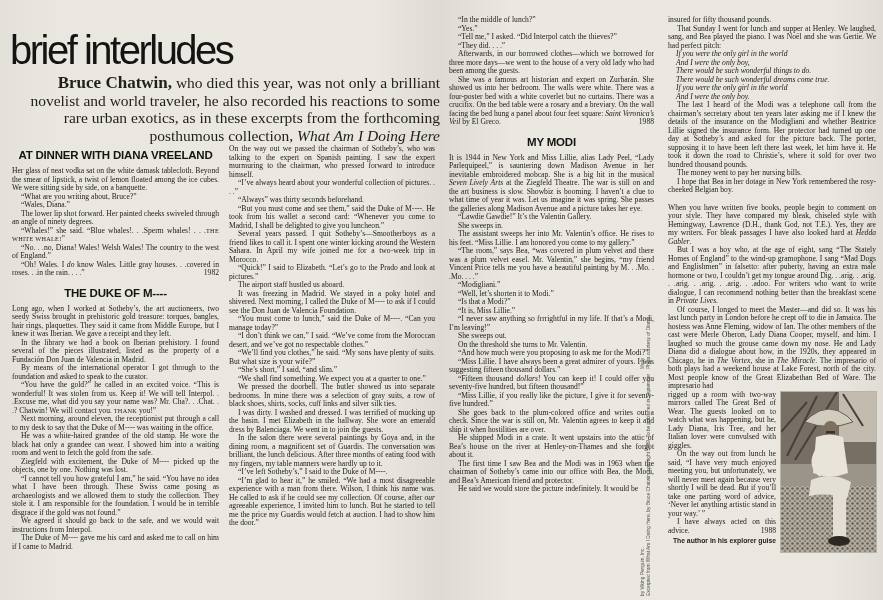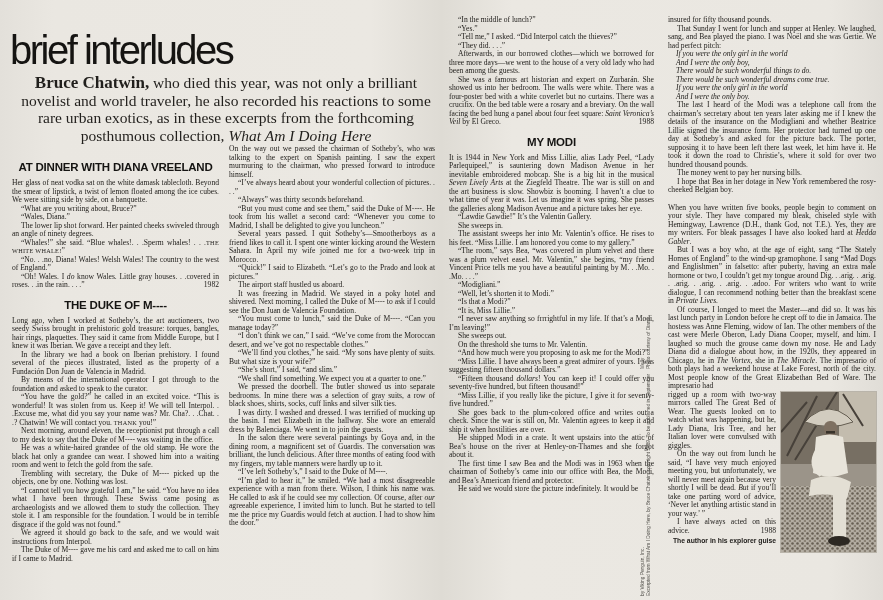--- a/index.html
+++ b/index.html
@@ -8,21 +8,21 @@
     background:linear-gradient(90deg,#e3e0da 0%,#eae7e1 6%,#ebe8e2 42%,#dedbd4 50%,#ebe8e2 58%,#eae7e1 94%,#e0ddd7 100%);
     font-family:"Liberation Serif",serif;color:#1c1b19;
   }
   .title{
     position:absolute;left:10px;top:2px;
     font-family:"Liberation Sans",sans-serif;font-weight:normal;
     font-size:40px;letter-spacing:-2.5px;color:#151412;line-height:1.05;
   }
   .intro{
     position:absolute;left:12px;top:74px;width:428px;margin:0;
-    font-size:15.5px;line-height:17.5px;text-align:center;color:#211f1c;
+    font-size:15.5px;line-height:17.5px;text-align:right;color:#211f1c;
   }
   .intro b{font-size:17px;}
   .intro i{font-style:italic;}
   .col{
     position:absolute;font-size:7.6px;line-height:8.5px;text-align:justify;
     color:#23211e;
   }
   .col1{left:12px;top:145px;width:207px;height:432px;}
   .col2{left:229px;top:145px;width:206px;height:448px;}
   .col3{left:449px;top:16px;width:205px;height:582px;}
@@ -30,21 +30,21 @@
   .col p{margin:0;}
   .col p.in{text-indent:9px;}
   .col p.verse{font-style:italic;text-align:left;padding-left:8px;}
   .col p.gap{margin-top:9px;}
   .col p.caption{font-family:"Liberation Sans",sans-serif;font-weight:bold;font-size:6.8px;text-align:right;margin-top:2px;padding-right:3px;}
   .sechead{
     font-family:"Liberation Sans",sans-serif;font-weight:bold;
     font-size:11.5px;letter-spacing:-0.2px;text-align:center;color:#151412;
     margin:9px 0 6px 0;line-height:12px;
   }
-  .sechead.first{margin-top:16px;}
+  .sechead.first{margin-top:4px;}
   .year{float:right;}
   .sc{font-size:0.82em;letter-spacing:0.3px;}
   .pagenum{
     position:absolute;left:13px;top:578px;font-weight:bold;font-size:10px;
     font-family:"Liberation Serif",serif;color:#1c1b19;margin-top:24px;
   }
   .credits{
     position:absolute;left:640px;top:316px;height:280px;
     writing-mode:vertical-lr;transform:rotate(180deg);
     font-family:"Liberation Sans",sans-serif;font-size:4.8px;line-height:6px;
@@ -74,21 +74,21 @@
       <p class="in">“Whales!” she said. “Blue whales!. . .Sperm whales! . . .<span class="sc">THE WHITE WHALE!</span>”</p>
       <p class="in">“No. . .no, Diana! Wales! Welsh Wales! The country to the west of England.”</p>
       <p class="in">“Oh! Wales. I <i>do</i> know Wales. Little gray houses. . .covered in roses. . .in the rain. . . .”<span class="year">1982</span></p>
       <div class="sechead">THE DUKE OF M----</div>
       <p>Long ago, when I worked at Sotheby’s, the art auctioneers, two seedy Swiss brought in prehistoric gold treasure: torques, bangles, hair rings, plaquettes. They said it came from Middle Europe, but I knew it was Iberian. We gave a receipt and they left.</p>
       <p class="in">In the library we had a book on Iberian prehistory. I found several of the pieces illustrated, listed as the property of a Fundación Don Juan de Valencia in Madrid.</p>
       <p class="in">By means of the international operator I got through to the foundation and asked to speak to the curator.</p>
       <p class="in">“You have the gold?” he called in an excited voice. “This is wonderful! It was stolen from us. Keep it! We will tell Interpol. . .Excuse me, what did you say your name was? Mr. Cha?. . .Chat. . .? Chatwin! We will contact you. <span class="sc">THANK</span> you!”</p>
       <p class="in">Next morning, around eleven, the receptionist put through a call to my desk to say that the Duke of M---- was waiting in the office.</p>
       <p class="in">He was a white-haired grandee of the old stamp. He wore the black hat only a grandee can wear. I showed him into a waiting room and went to fetch the gold from the safe.</p>
-      <p class="in">Trembling with secretary, the Duke of M---- picked up the objects, one by one. Nothing was lost.</p>
+      <p class="in">Ziegfeld with excitement, the Duke of M---- picked up the objects, one by one. Nothing was lost.</p>
       <p class="in">“I cannot tell you how grateful I am,” he said. “You have no idea what I have been through. These Swiss came posing as archaeologists and we allowed them to study the collection. They stole it. I am responsible for the foundation. I would be in terrible disgrace if the gold was not found.”</p>
       <p class="in">We agreed it should go back to the safe, and we would wait instructions from Interpol.</p>
       <p class="in">The Duke of M---- gave me his card and asked me to call on him if I came to Madrid.</p>
     </div>
   <div class="col col2">
       <p>On the way out we passed the chairman of Sotheby’s, who was talking to the expert on Spanish painting. I saw the expert murmuring to the chairman, who pressed forward to introduce himself.</p>
       <p class="in">“I’ve always heard about your wonderful collection of pictures. . . .”</p>
       <p class="in">“Always” was thirty seconds beforehand.</p>
       <p class="in">“But you must come and see them,” said the Duke of M----. He took from his wallet a second card: “Whenever you come to Madrid, I shall be delighted to give you luncheon.”</p>
       <p class="in">Several years passed. I quit Sotheby’s—Smootherboys as a friend likes to call it. I spent one winter kicking around the Western Sahara. In April my wife joined me for a two-week trip in Morocco.</p>

